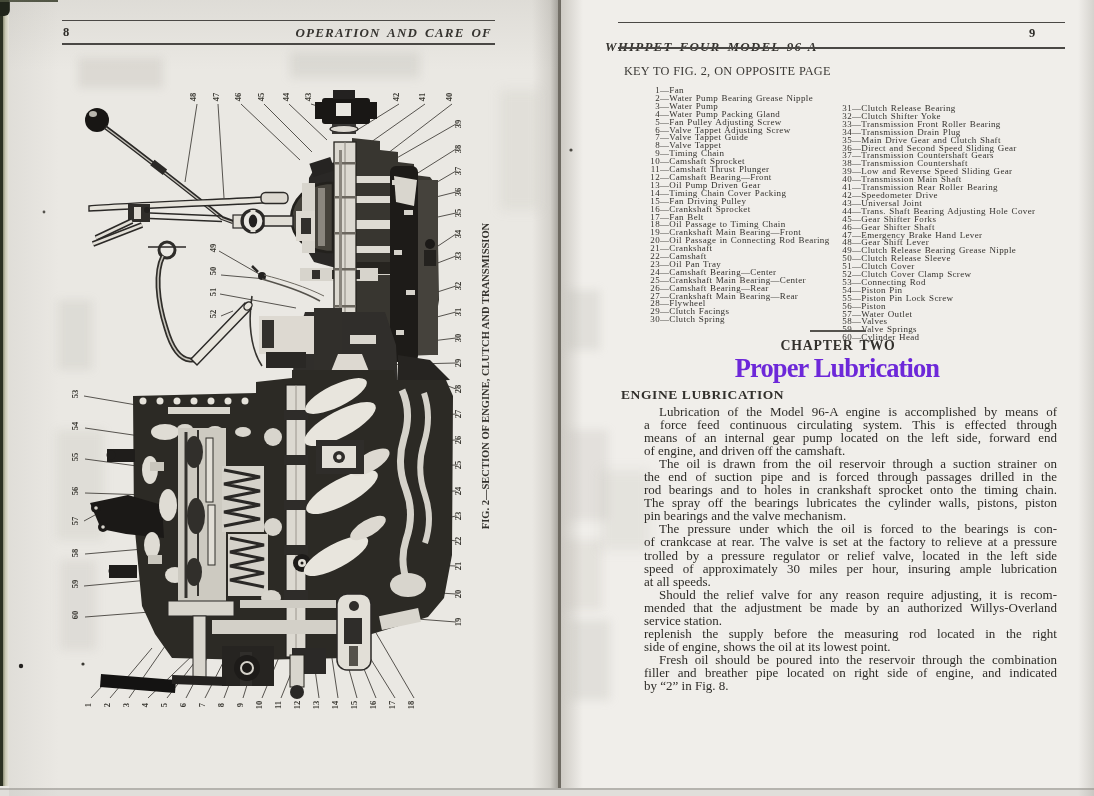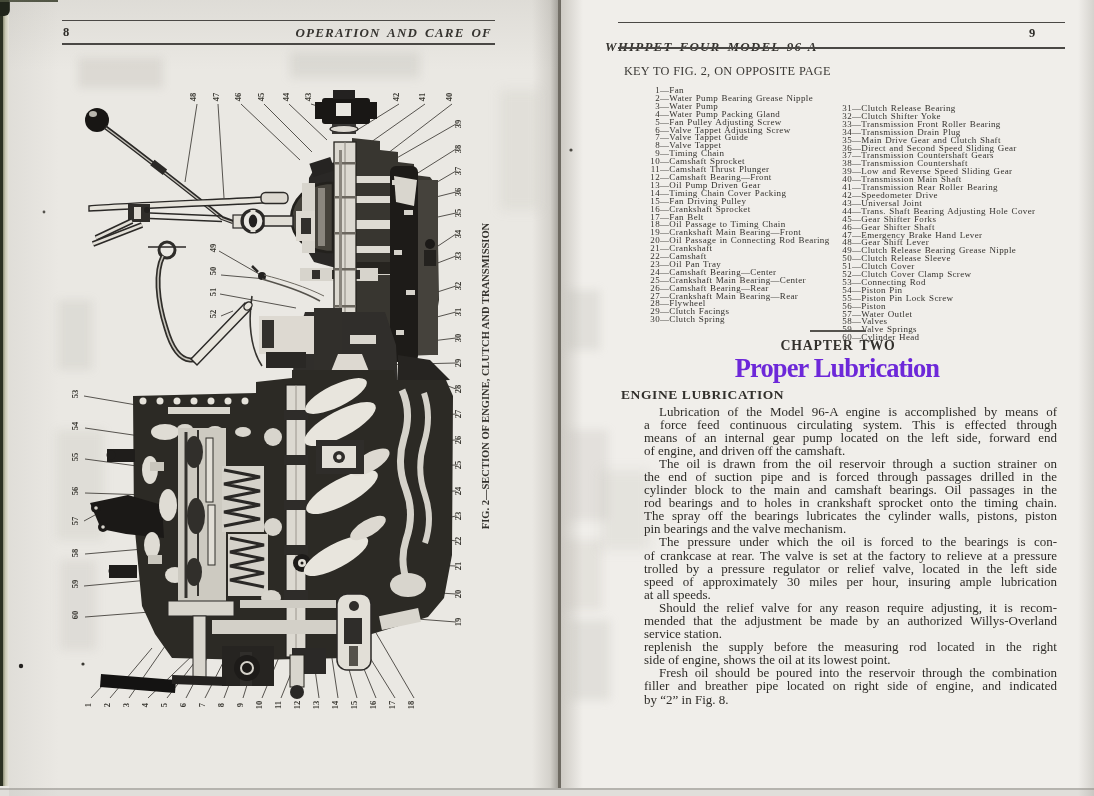--- a/index.html
+++ b/index.html
@@ -140,21 +140,20 @@
   <div id="title">Proper Lubrication</div>
   <div id="englub">ENGINE LUBRICATION</div>
 
   <div id="bodytxt">
     <div class="i">Lubrication of the Model 96-A engine is accomplished by means of</div>
     <div>a force feed continuous circulating system. This is effected through</div>
     <div>means of an internal gear pump located on the left side, forward end</div>
     <div class="e">of engine, and driven off the camshaft.</div>
     <div class="i">The oil is drawn from the oil reservoir through a suction strainer on</div>
     <div>the end of suction pipe and is forced through passages drilled in the</div>
-    <div>cylinder block to the main and camshaft bearings. Oil passages in the</div>
     <div>rod bearings and to holes in crankshaft sprocket onto the timing chain.</div>
     <div>The spray off the bearings lubricates the cylinder walls, pistons, piston</div>
     <div class="e">pin bearings and the valve mechanism.</div>
     <div class="i">The pressure under which the oil is forced to the bearings is con-</div>
     <div>of crankcase at rear. The valve is set at the factory to relieve at a pressure</div>
     <div>trolled by a pressure regulator or relief valve, located in the left side</div>
     <div>speed of approximately 30 miles per hour, insuring ample lubrication</div>
     <div class="e">at all speeds.</div>
     <div class="i">Should the relief valve for any reason require adjusting, it is recom-</div>
     <div>mended that the adjustment be made by an authorized Willys-Overland</div>

